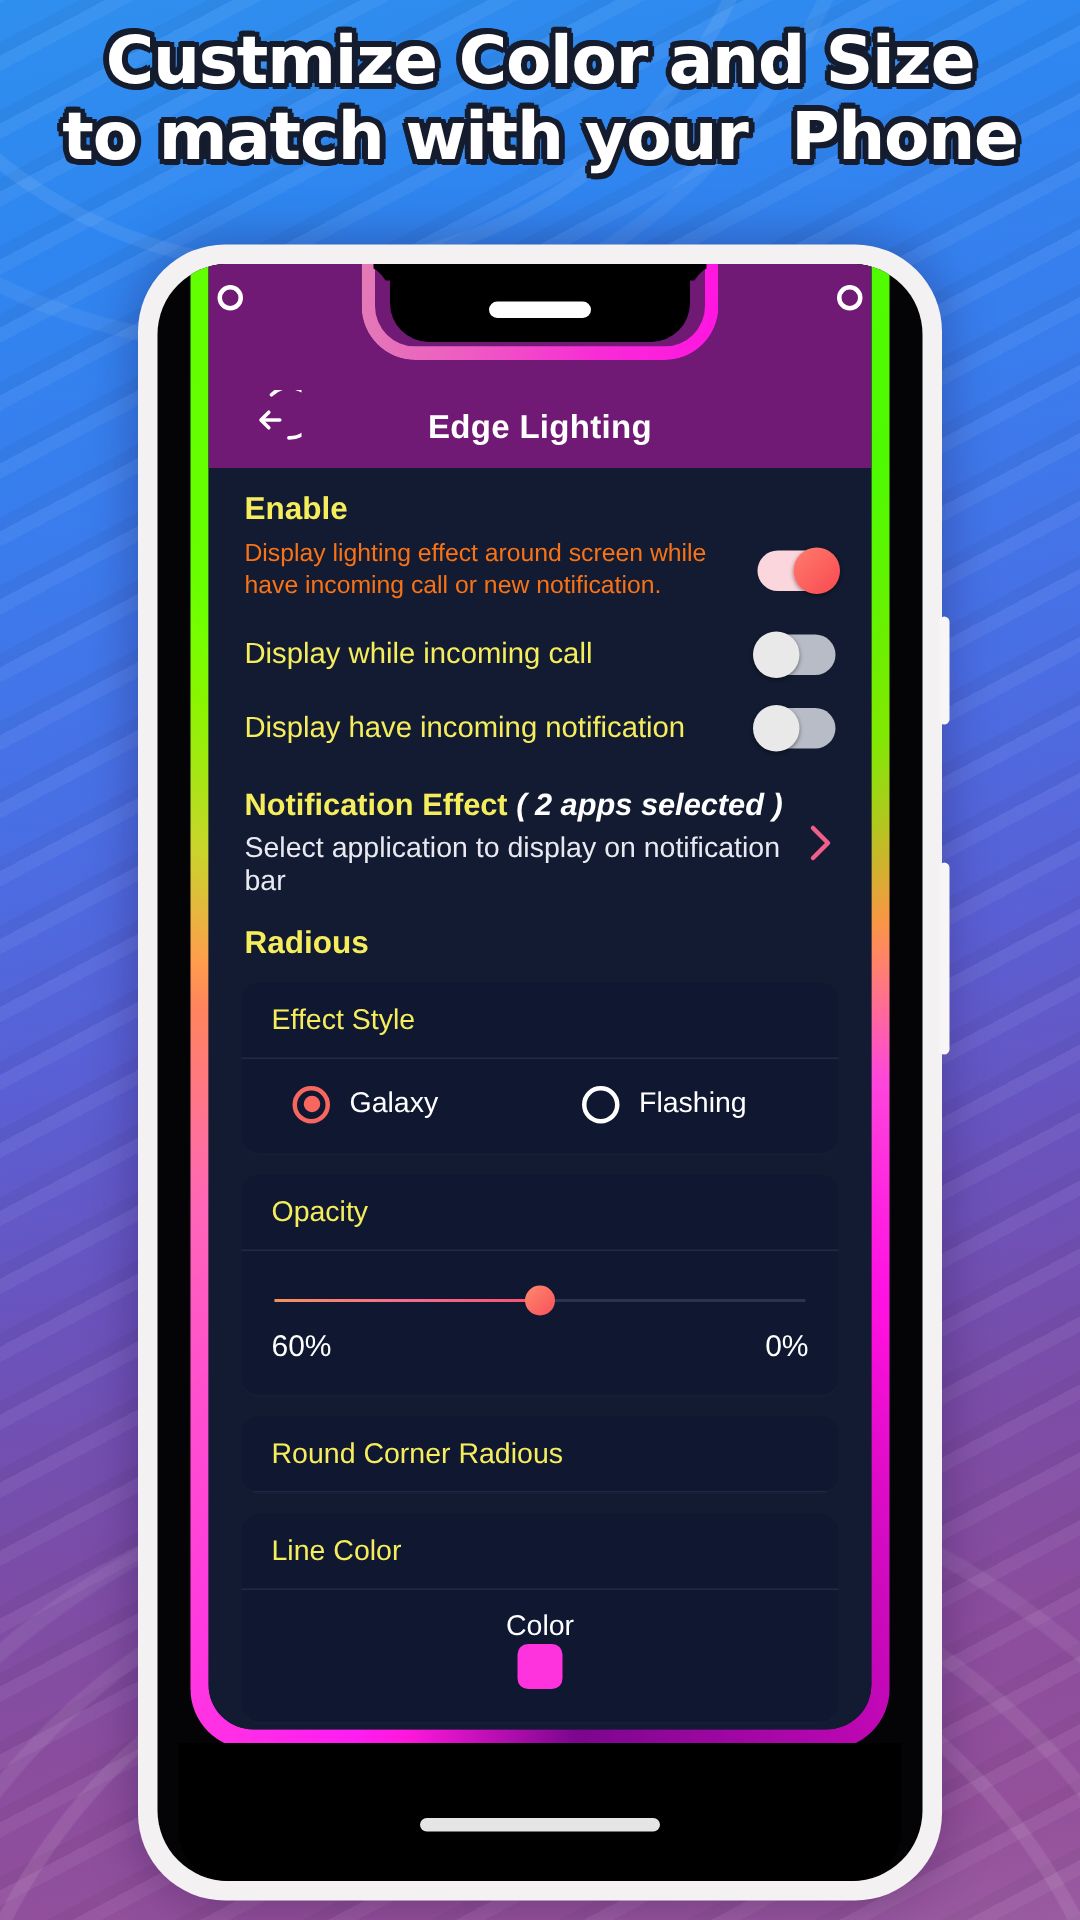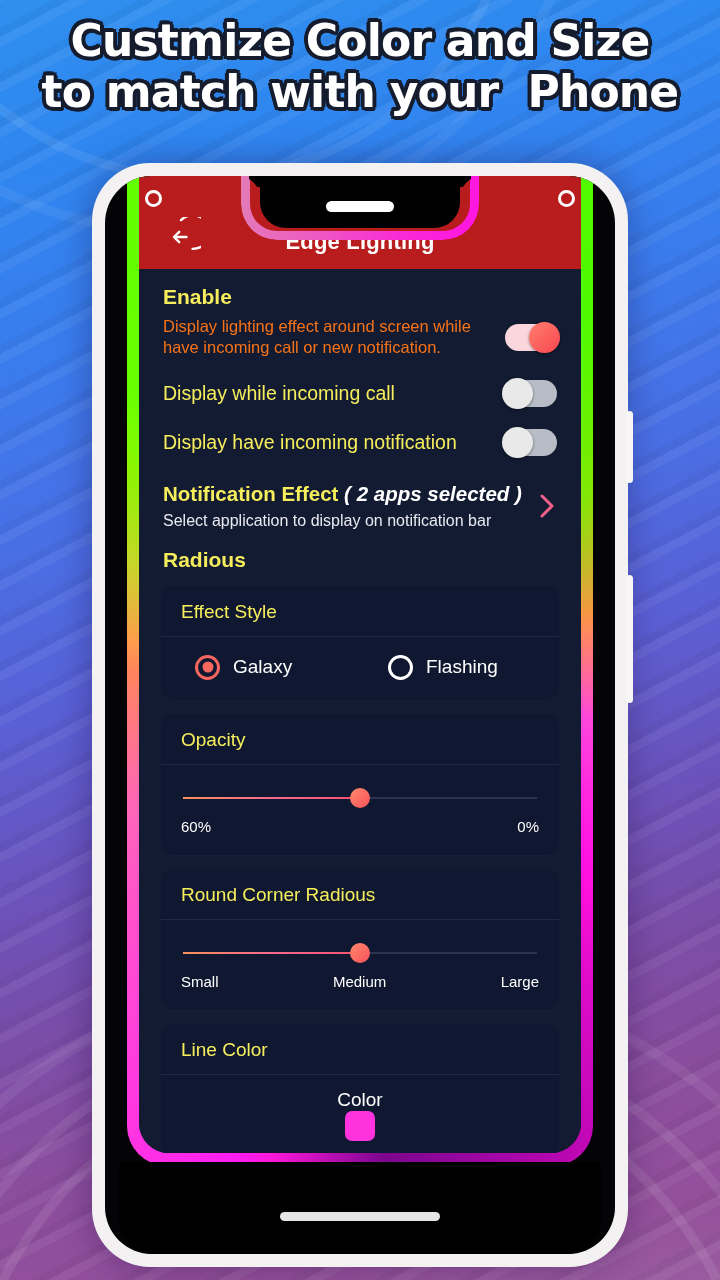--- a/index.html
+++ b/index.html
@@ -238,22 +238,22 @@
   .app-body {
     position: absolute;
     inset: 0;
     background: #121b31;
     display: flex;
     flex-direction: column;
     overflow: hidden;
   }
   .app-header {
     position: relative;
-    height: 93px;
-    background: #b91c1c;
+    height: 136px;
+    background: #701a75;
     flex: 0 0 auto;
     display: flex;
     align-items: flex-end;
     padding-bottom: 14px;
   }
   .back-btn {
     position: absolute;
     left: 22px;
     bottom: 12px;
     width: 40px;
@@ -338,21 +338,21 @@
   .notif-text { flex: 1 1 auto; }
   .notif-title {
     font-size: 20.5px;
     font-weight: bold;
     line-height: 1.2;
   }
   .notif-title .y { color: #f6ed5c; }
   .notif-title .w { color: #ffffff; font-style: italic; }
   .notif-sub {
     color: #e9eaf1;
-    font-size: 16px;
+    font-size: 19px;
     margin-top: 5px;
   }
   .chev {
     flex: 0 0 auto;
     width: 20px;
     height: 32px;
   }
 
   .advance { margin-top: 18px; }
 
@@ -435,21 +435,21 @@
     height: 20px;
     border-radius: 50%;
     background: linear-gradient(135deg,#ff8a6b,#f9505c);
     transform: translateX(-50%);
   }
   .scale {
     display: flex;
     justify-content: space-between;
     margin-top: 9px;
     color: #ffffff;
-    font-size: 15px;
+    font-size: 20px;
   }
   .scale .mid { flex: 0 0 auto; }
 
   
   .color-row {
     display: flex;
     align-items: center;
     justify-content: space-between;
     padding: 14px 20px 22px 20px;
     flex-direction: column;
@@ -593,32 +593,20 @@
                     <span>60%</span>
                     <span>0%</span>
                   </div>
                 </div>
               </div>
 
               <div class="card">
                 <div class="card-head">
                   <span class="ct">Round Corner Radious</span>
                 </div>
-                <div class="card-body">
-                  <div class="slider">
-                    <div class="track"></div>
-                    <div class="fill" id="rc-fill" style="width: 50%;"></div>
-                    <div class="thumb" id="rc-thumb" style="left: 50%;"></div>
-                  </div>
-                  <div class="scale">
-                    <span>Small</span>
-                    <span class="mid">Medium</span>
-                    <span>Large</span>
-                  </div>
-                </div>
               </div>
 
               <div class="card">
                 <div class="card-head">
                   <span class="ct">Line Color</span>
                 </div>
                 <div class="color-row">
                   <span class="color-label">Color</span>
                   <span class="color-swatch" id="swatch" style="background: rgb(255, 51, 221);"></span>
                 </div>

